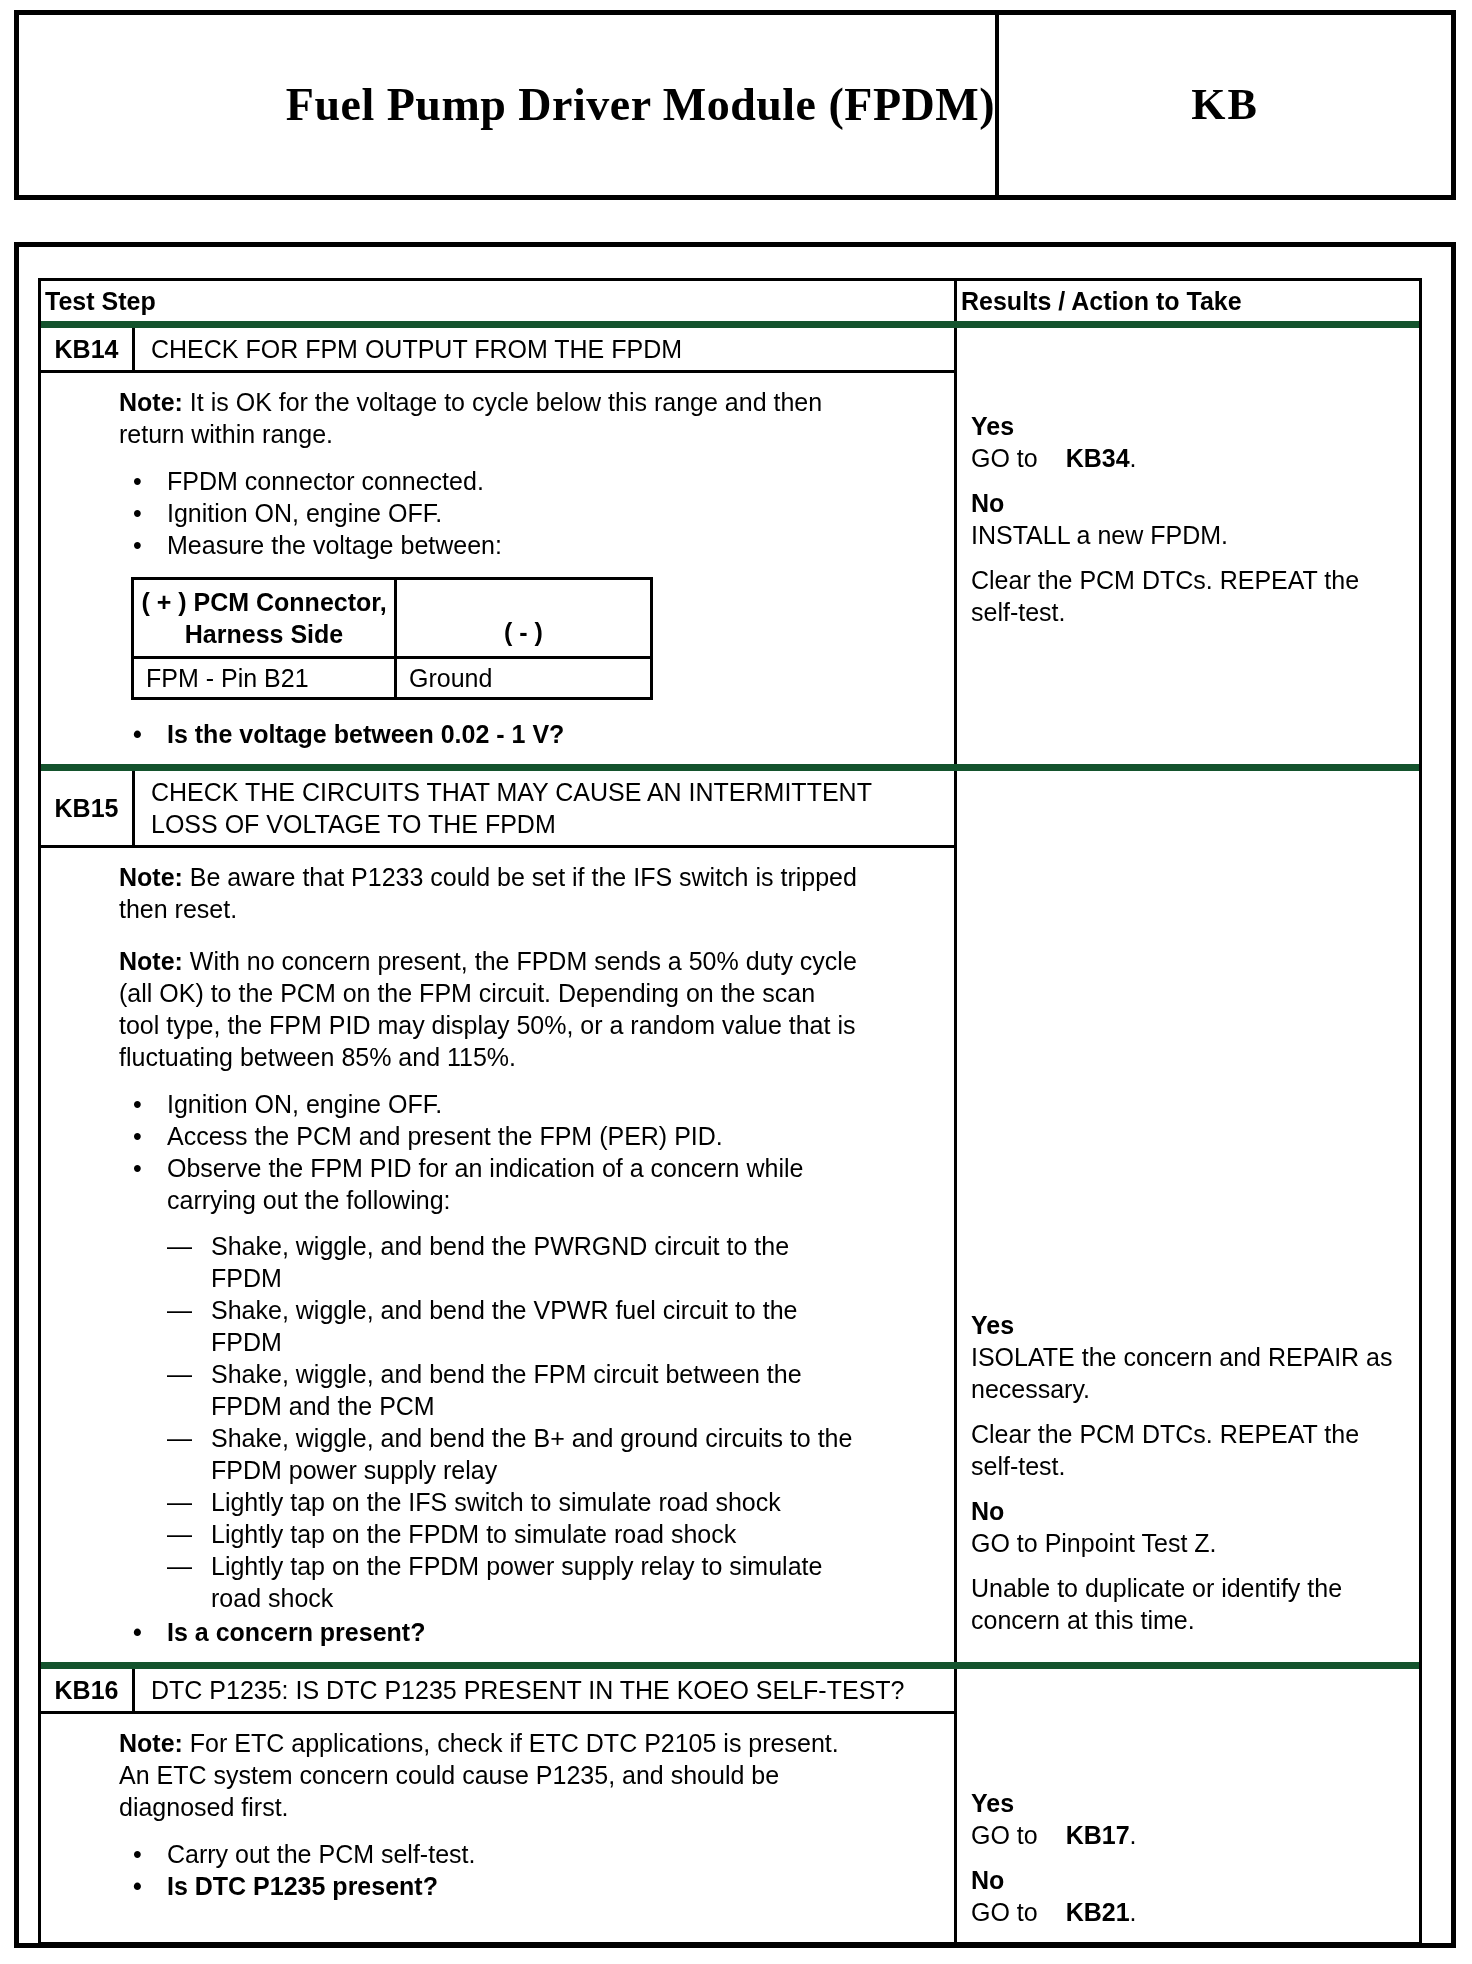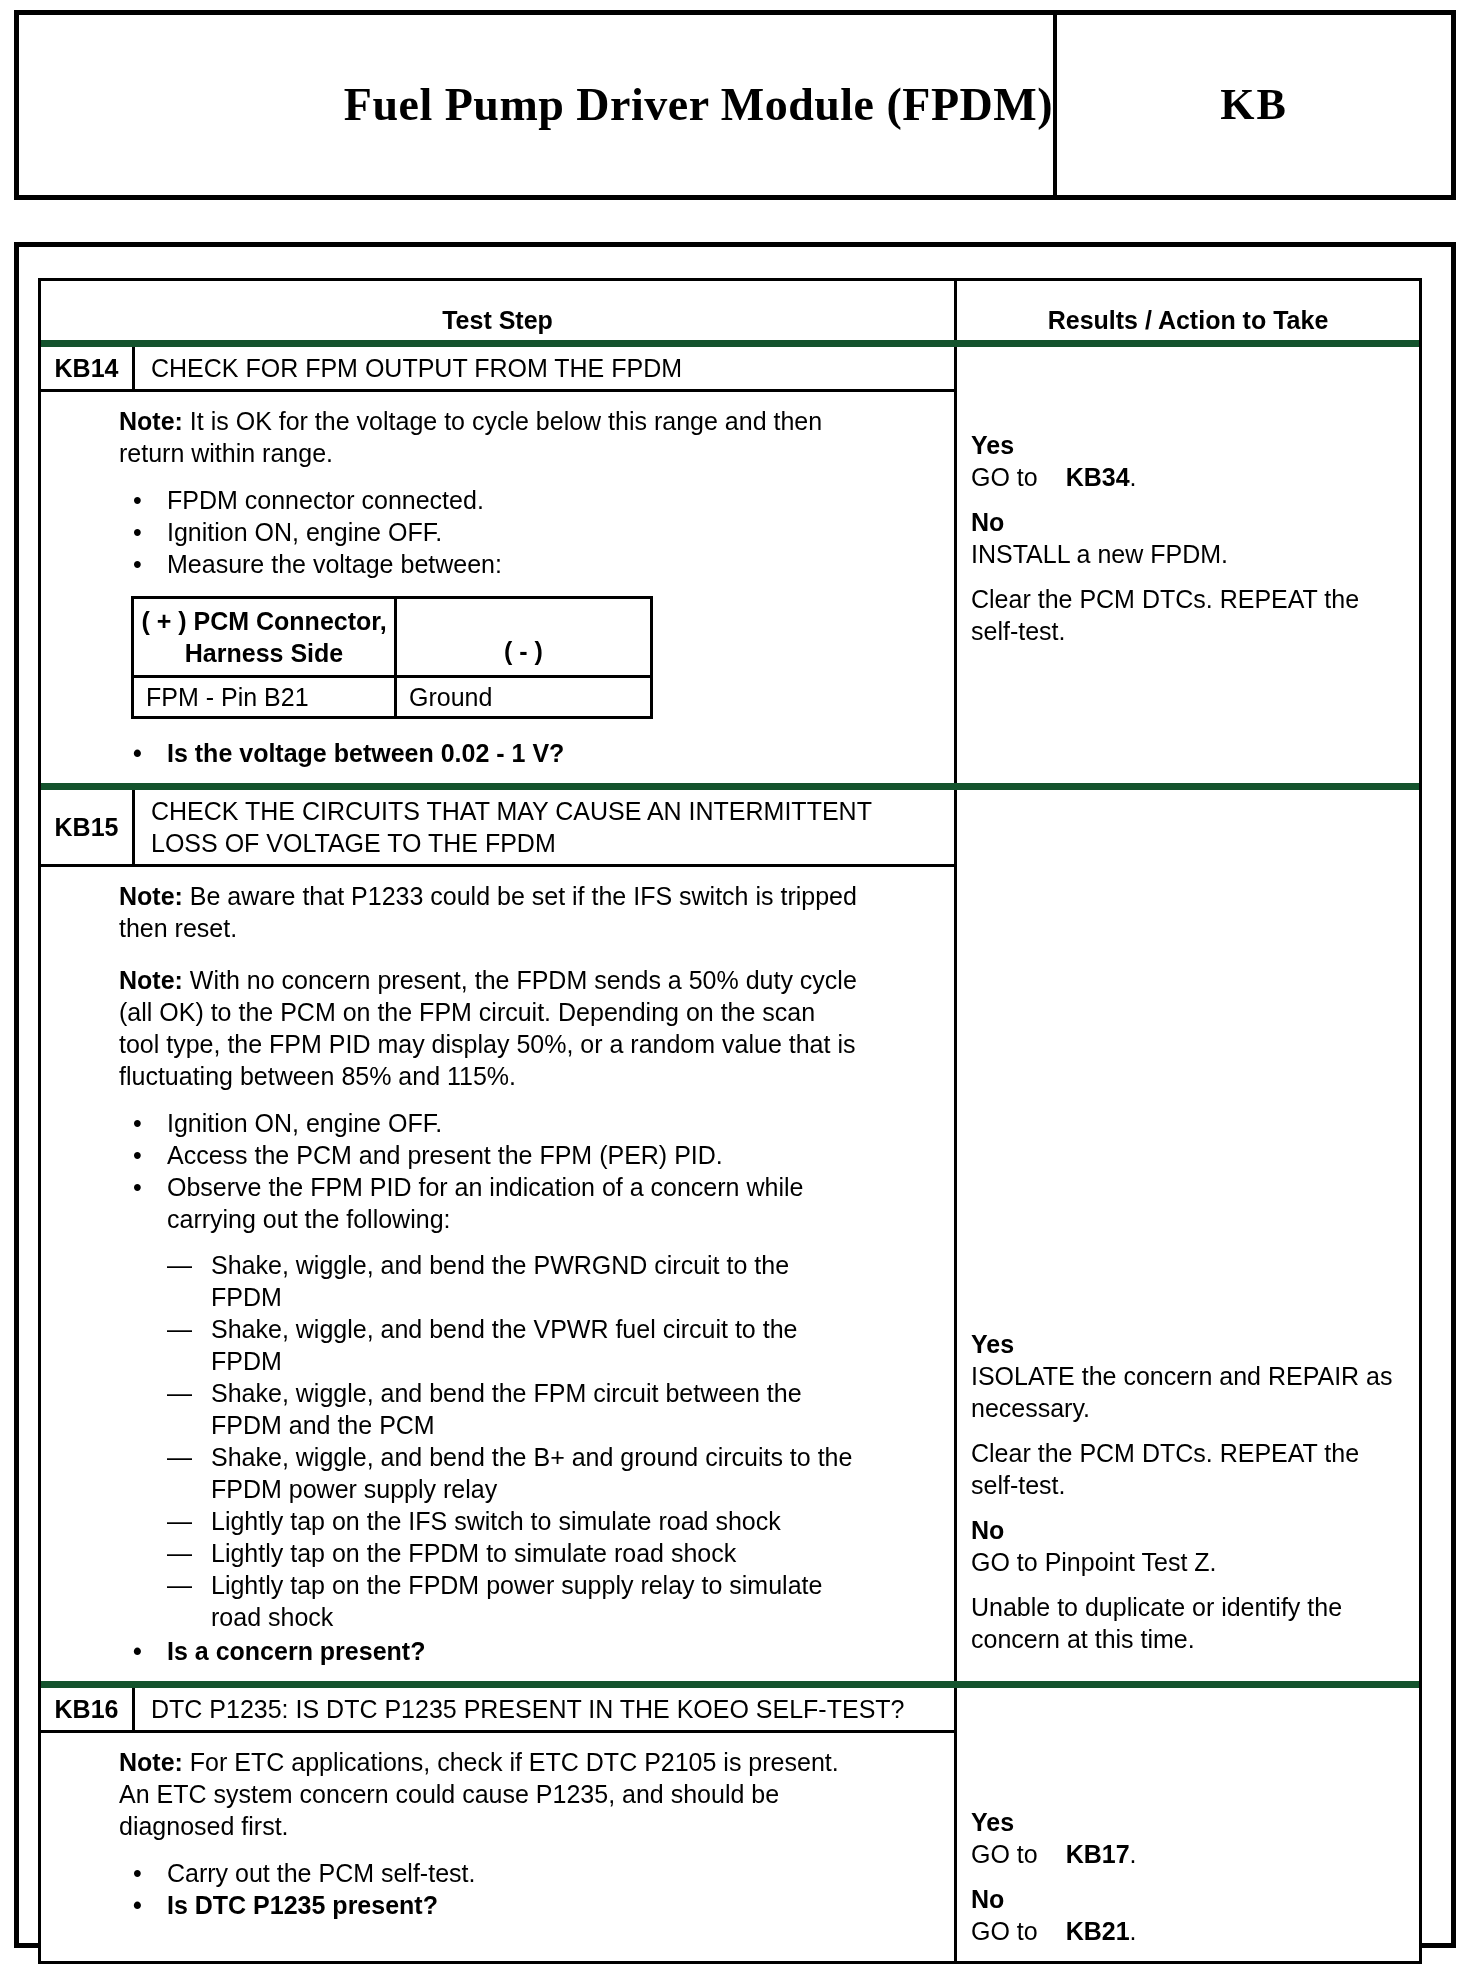--- a/index.html
+++ b/index.html
@@ -9,33 +9,33 @@
     font-family:"Liberation Sans", sans-serif; font-size:25px; line-height:32px; color:#000;
     overflow:hidden;
   }
   
   .header-box {
     position:absolute; left:14px; top:10px; width:1442px; height:190px;
     border:5px solid #000; display:flex; background:#fff;
   }
   .header-title-cell { flex:1 1 auto; border-right:4px solid #000; display:flex; align-items:center; padding-left:42px;justify-content:flex-end; }
   .header-title { font-family:"Liberation Serif", serif; font-weight:700; font-size:46px; letter-spacing:.5px; }
-  .header-code-cell { width:394px; flex:none; display:flex; align-items:center; justify-content:center; }
+  .header-code-cell { width:452px; flex:none; display:flex; align-items:center; justify-content:center; }
   .header-code { font-family:"Liberation Serif", serif; font-weight:700; font-size:44px; letter-spacing:2px; }
 
   
   .outer-box {
     position:absolute; left:14px; top:242px; width:1442px; height:1706px;
     border:5px solid #000; background:#fff;
   }
 
   
   .test-table { position:absolute; left:19px; top:31px; width:1384px; border:3px solid #000; background:#fff; }
   .thead { display:grid; grid-template-columns:916px 1fr; }
-  .th { text-align:center; font-weight:700; padding:23px 4px 4px; }
+  .th { text-align:left; font-weight:700; padding:4px 4px 4px; }
   .th-left { border-right:3px solid #000; }
 
   .step { display:grid; grid-template-columns:916px 1fr; border-top:7px solid #14532d; }
   .step-left { border-right:3px solid #000; }
   .step-title-row { display:flex; border-bottom:3px solid #000; }
   .step-id {
     width:94px; flex:none; border-right:3px solid #000; font-weight:700;
     display:flex; align-items:center; justify-content:center; padding:4px 2px;
   }
   .step-title { flex:1; font-weight:400; padding:5px 30px 5px 16px; display:flex; align-items:center; }

